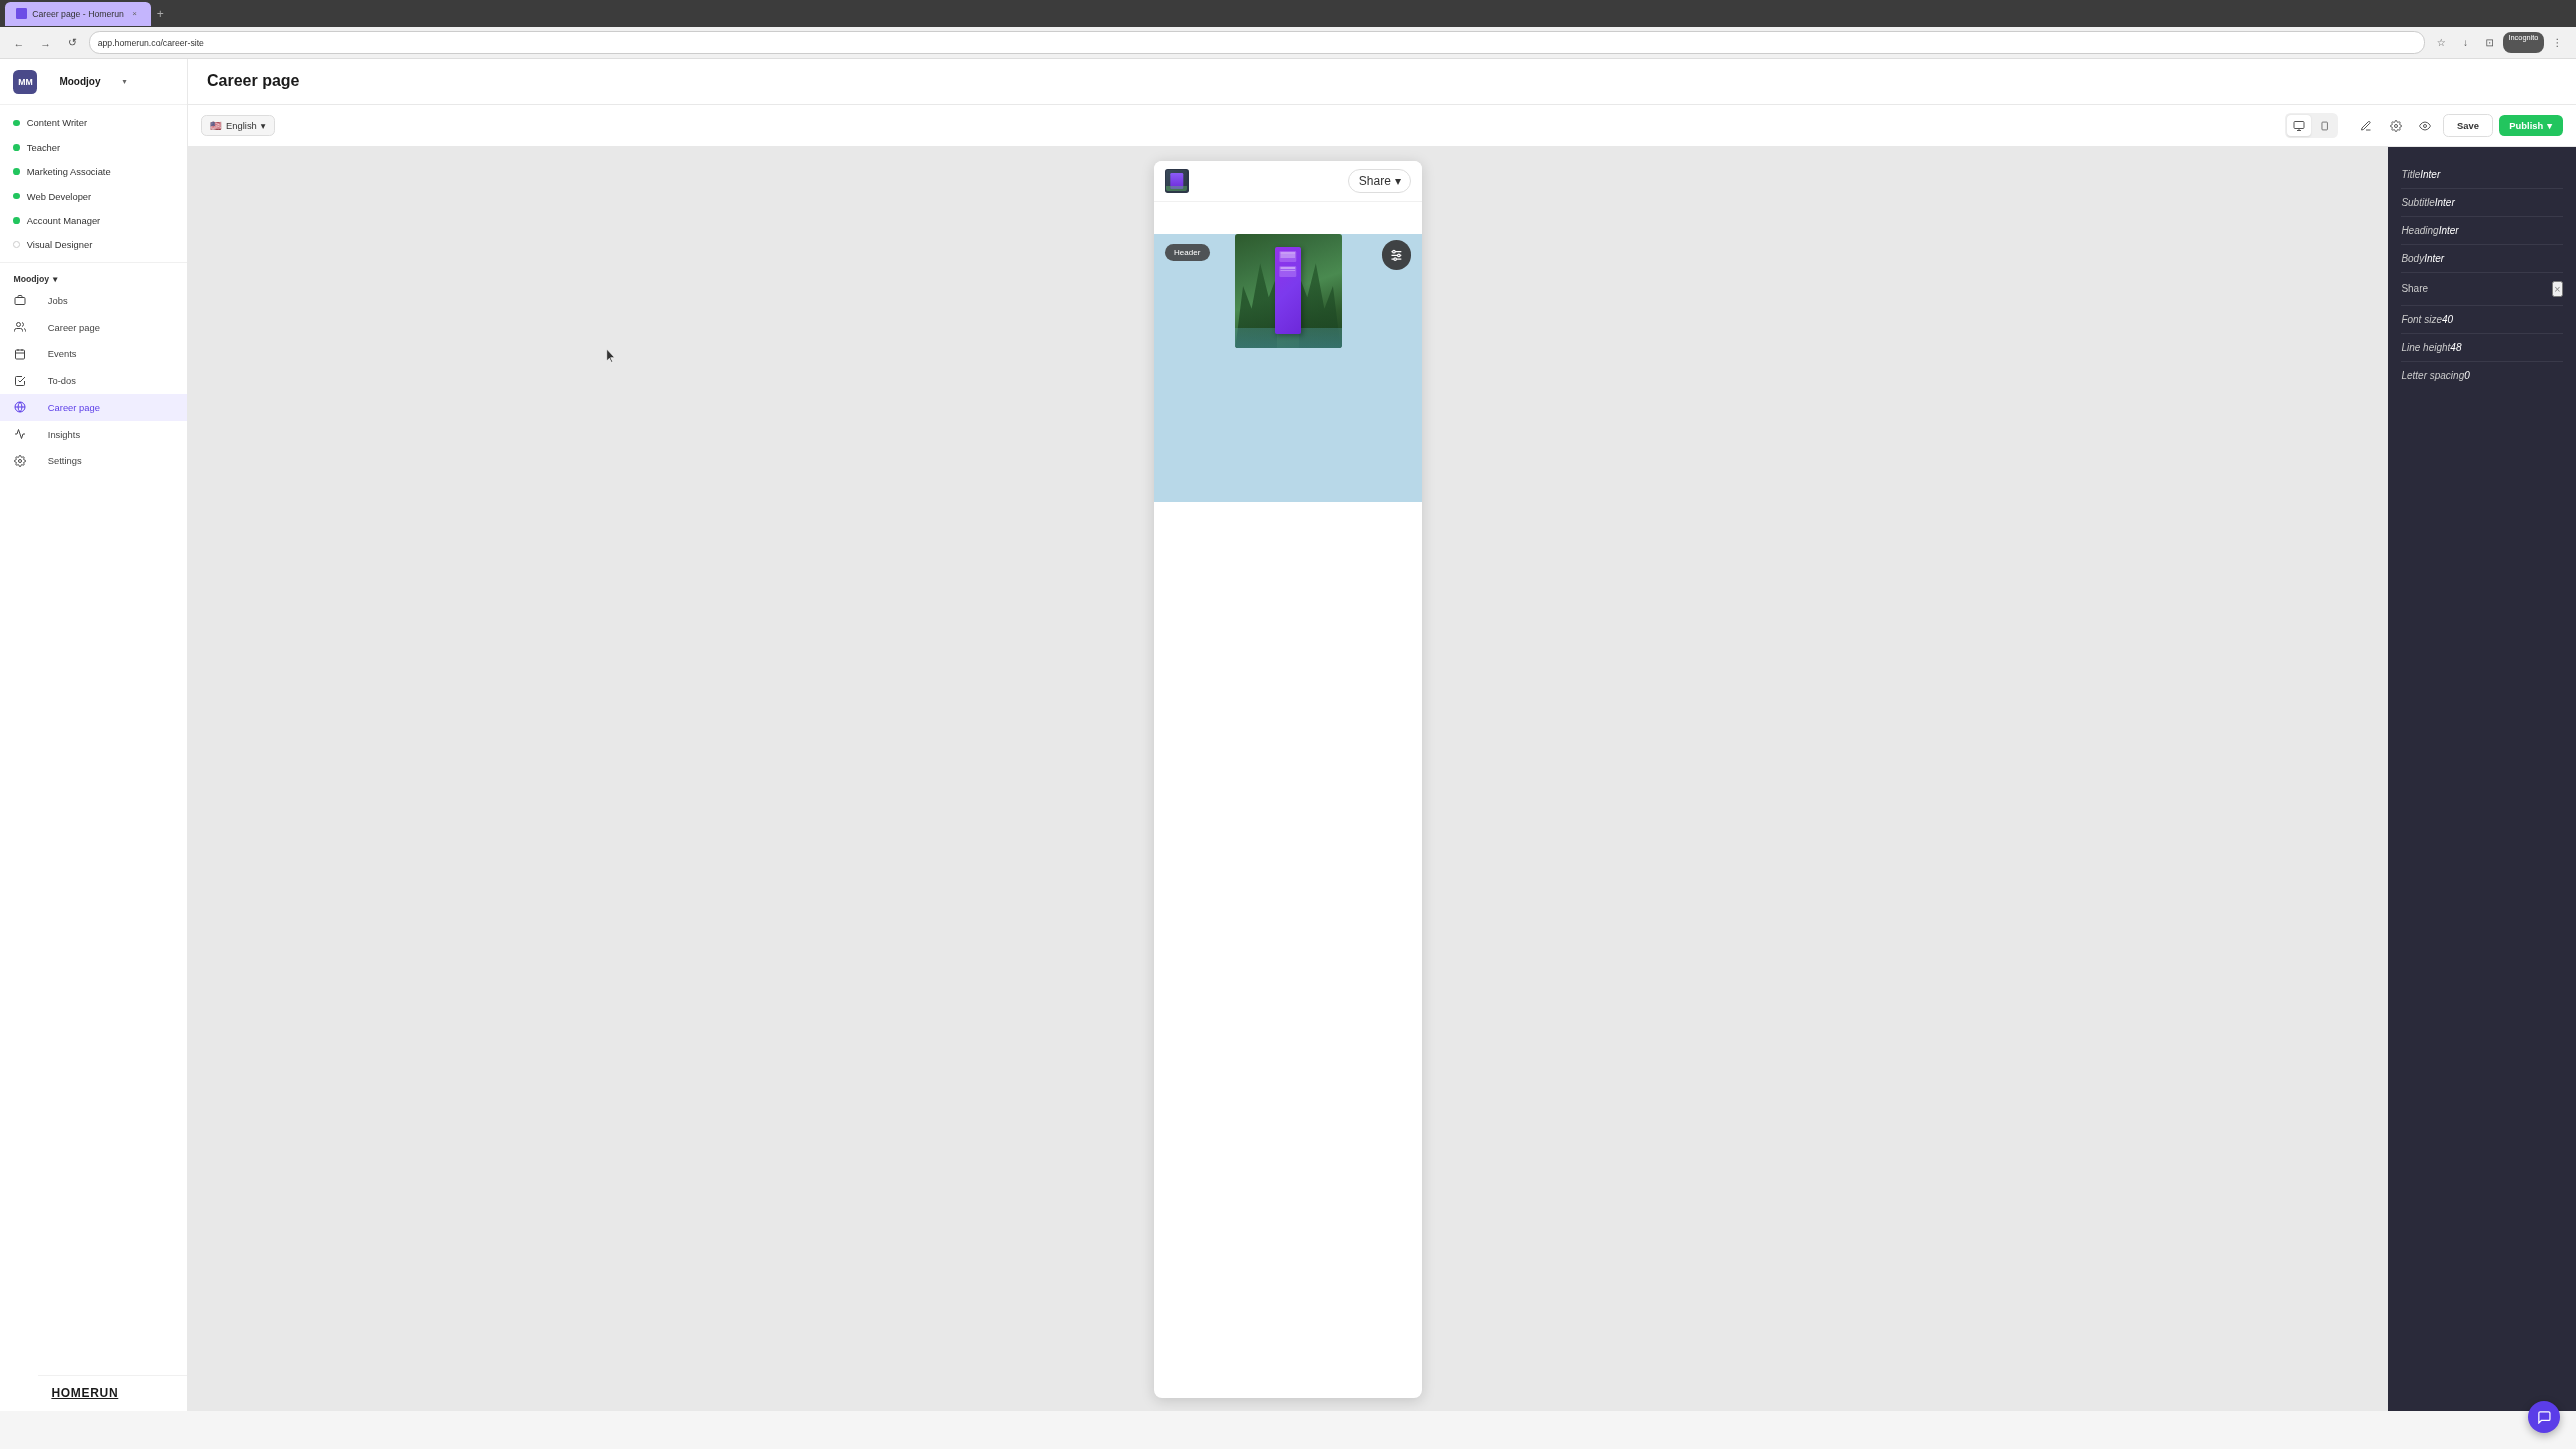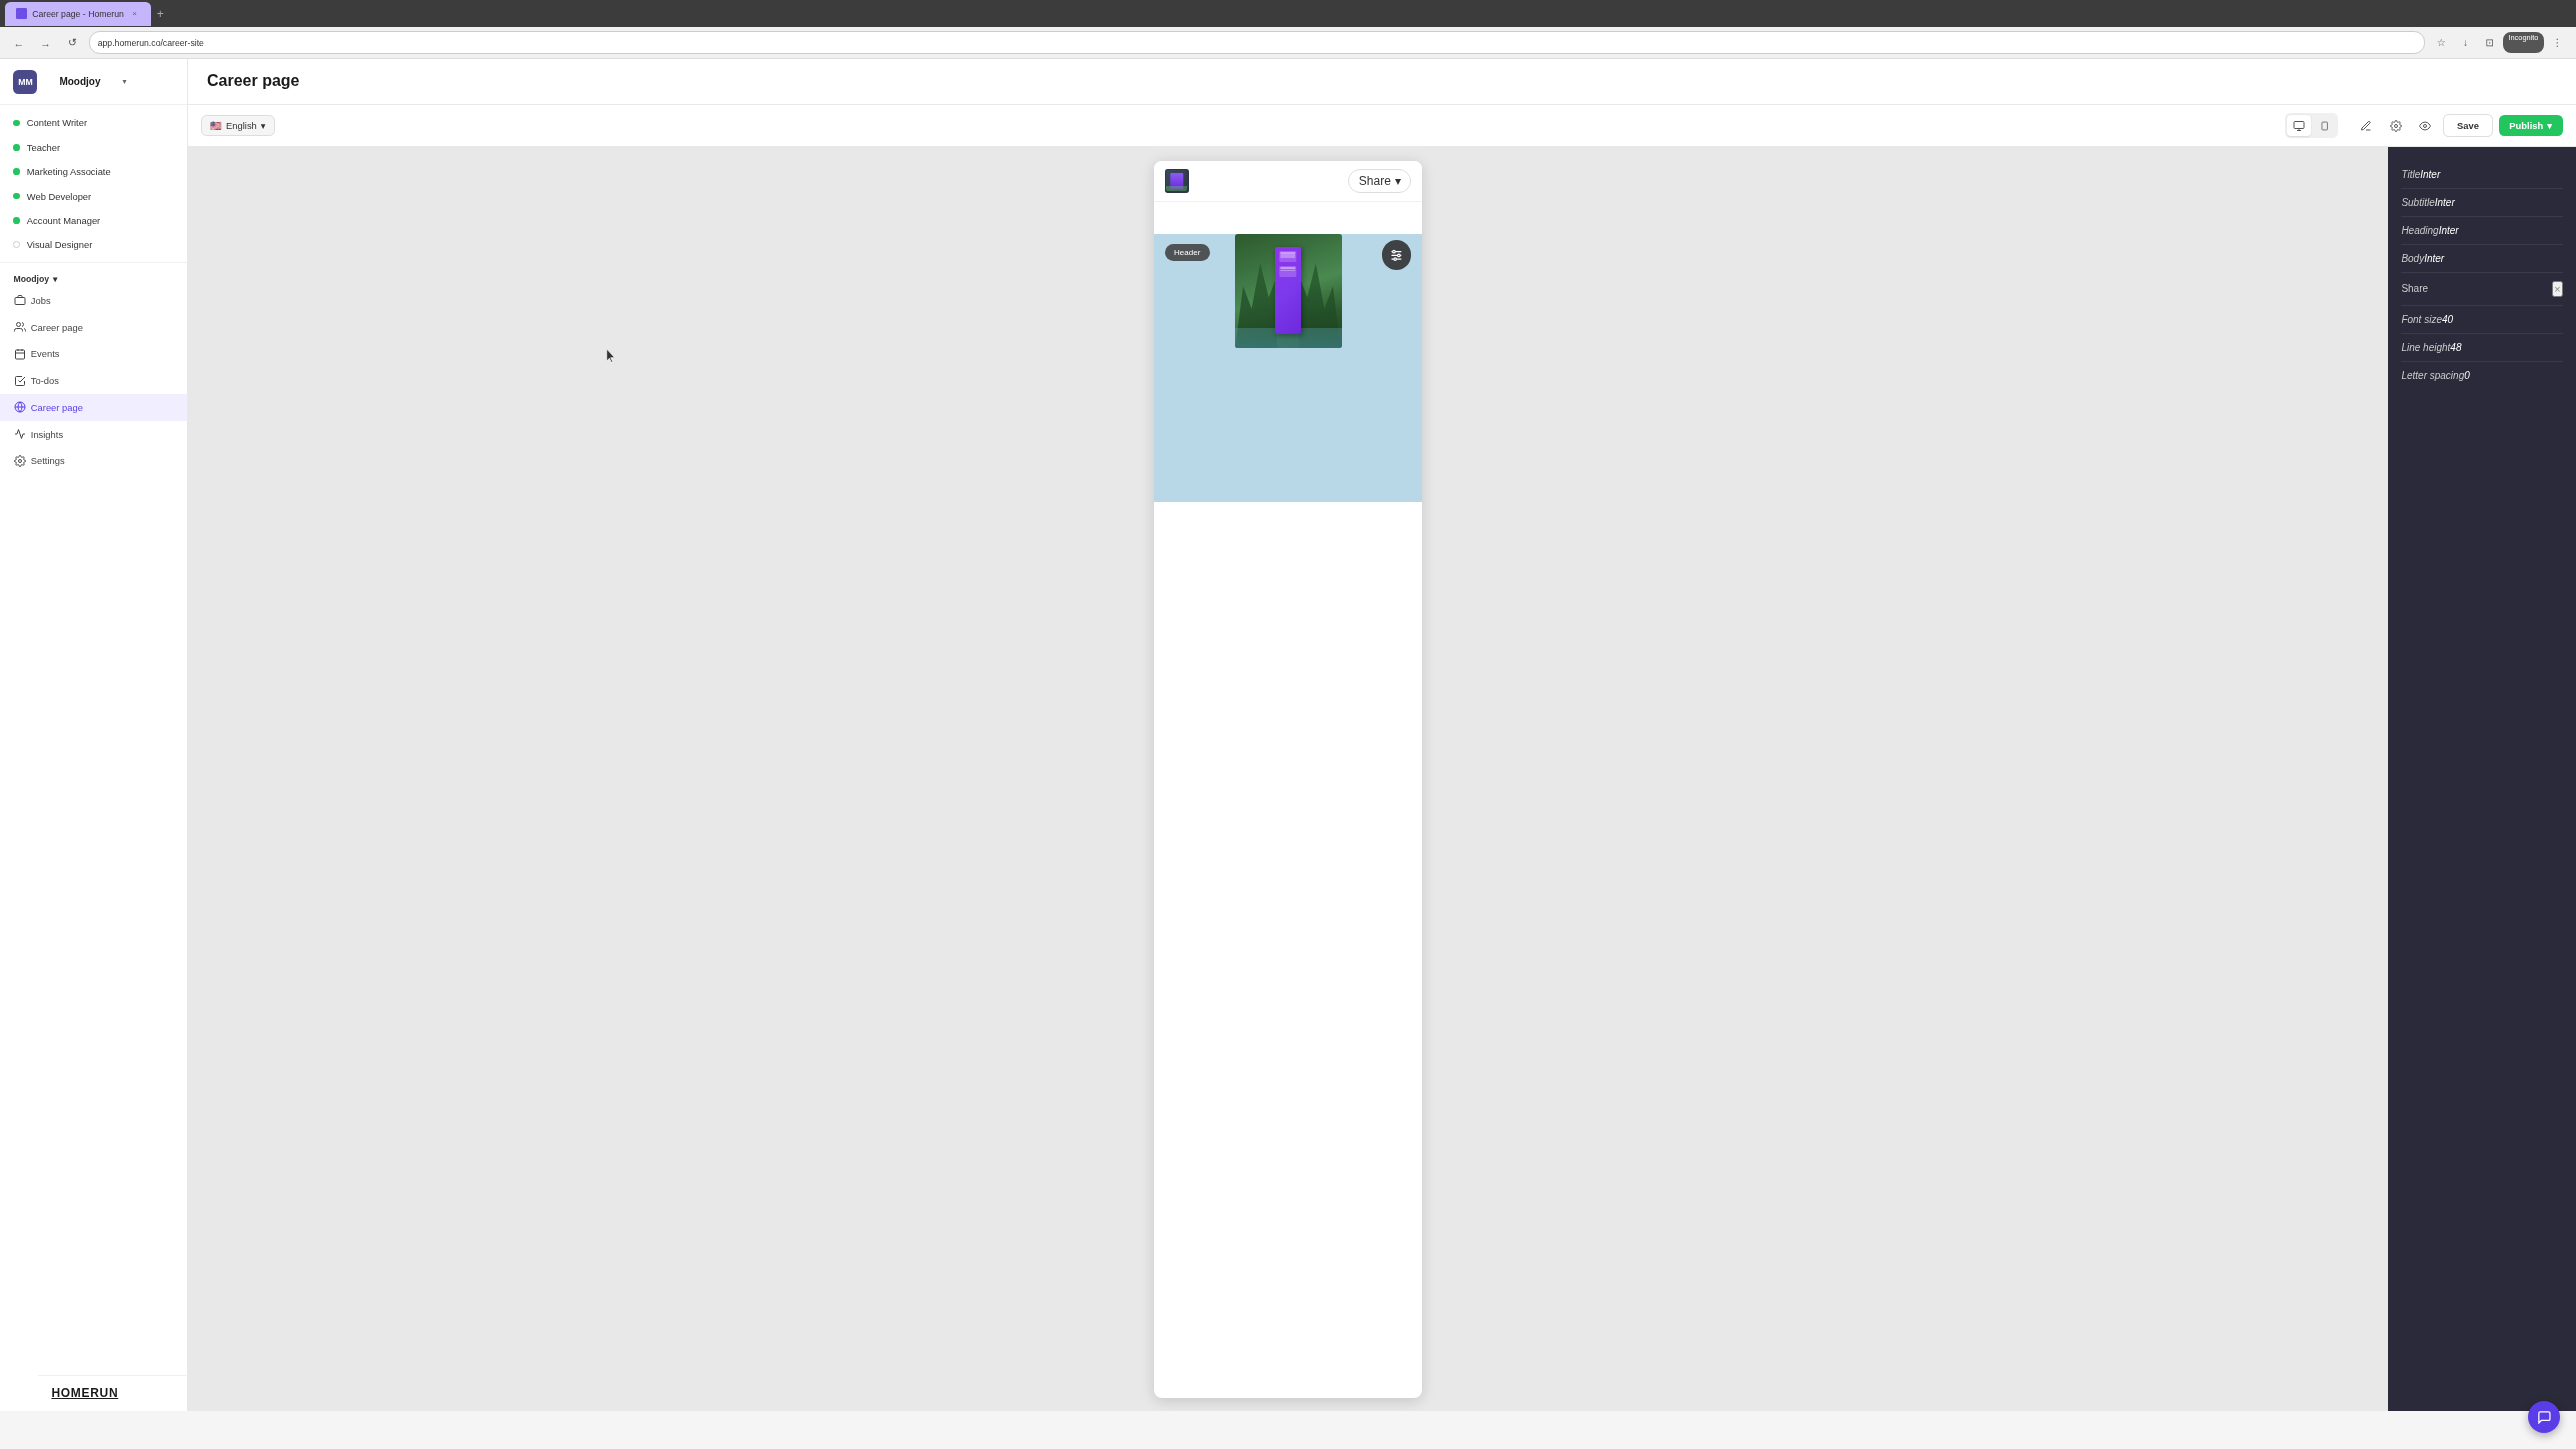--- a/index.html
+++ b/index.html
@@ -28,21 +28,21 @@
     .chevron-icon { color: #666; font-size: 8px; }
 
     .job-list { padding: 5.4px 0; border-bottom: 0.7px solid #f0f0f0; }
     .job-item { display: flex; align-items: center; gap: 6.7px; padding: 6.7px 13.4px; cursor: pointer; font-size: 9.4px; color: #333; }
     .status-dot { width: 6.7px; height: 6.7px; border-radius: 50%; flex-shrink: 0; }
     .dot-green { background: #22c55e; }
     .dot-outline { width: 6.7px; height: 6.7px; border-radius: 50%; border: 1.3px solid #ccc; flex-shrink: 0; }
 
     .nav-section { padding: 5.4px 0; }
     .nav-section-label { font-size: 8.7px; font-weight: 600; color: #333; padding: 5.4px 13.4px 2.7px; display: flex; align-items: center; gap: 4px; }
-    .nav-item { display: flex; align-items: center; gap: 4px; padding: 6.7px 13.4px; cursor: pointer; font-size: 9.4px; color: #444; border-radius: 0; }
+    .nav-item { display: flex; align-items: center; gap: 21px; padding: 6.7px 13.4px; cursor: pointer; font-size: 9.4px; color: #444; border-radius: 0; }
     .nav-item.active { background: #f0eeff; color: #5b3de8; font-weight: 500; }
     .nav-icon { width: 13.4px; height: 13.4px; display: flex; align-items: center; justify-content: center; flex-shrink: 0; }
 
     .sidebar-footer { margin-top: auto; padding: 10.7px 13.4px; border-top: 0.7px solid #f0f0f0; margin-left: 38px; }
     .homerun-logo { font-size: 12px; font-weight: 800; color: #1a1a1a; letter-spacing: 0.7px; text-decoration: underline; }
 
     
     .main { flex: 1; display: flex; flex-direction: column; background: #fff; overflow: hidden; }
     .main-header { padding: 13.4px 19px; border-bottom: 0.7px solid #e8e8e8; }
     .page-title { font-size: 16px; font-weight: 600; color: #1a1a1a; }

